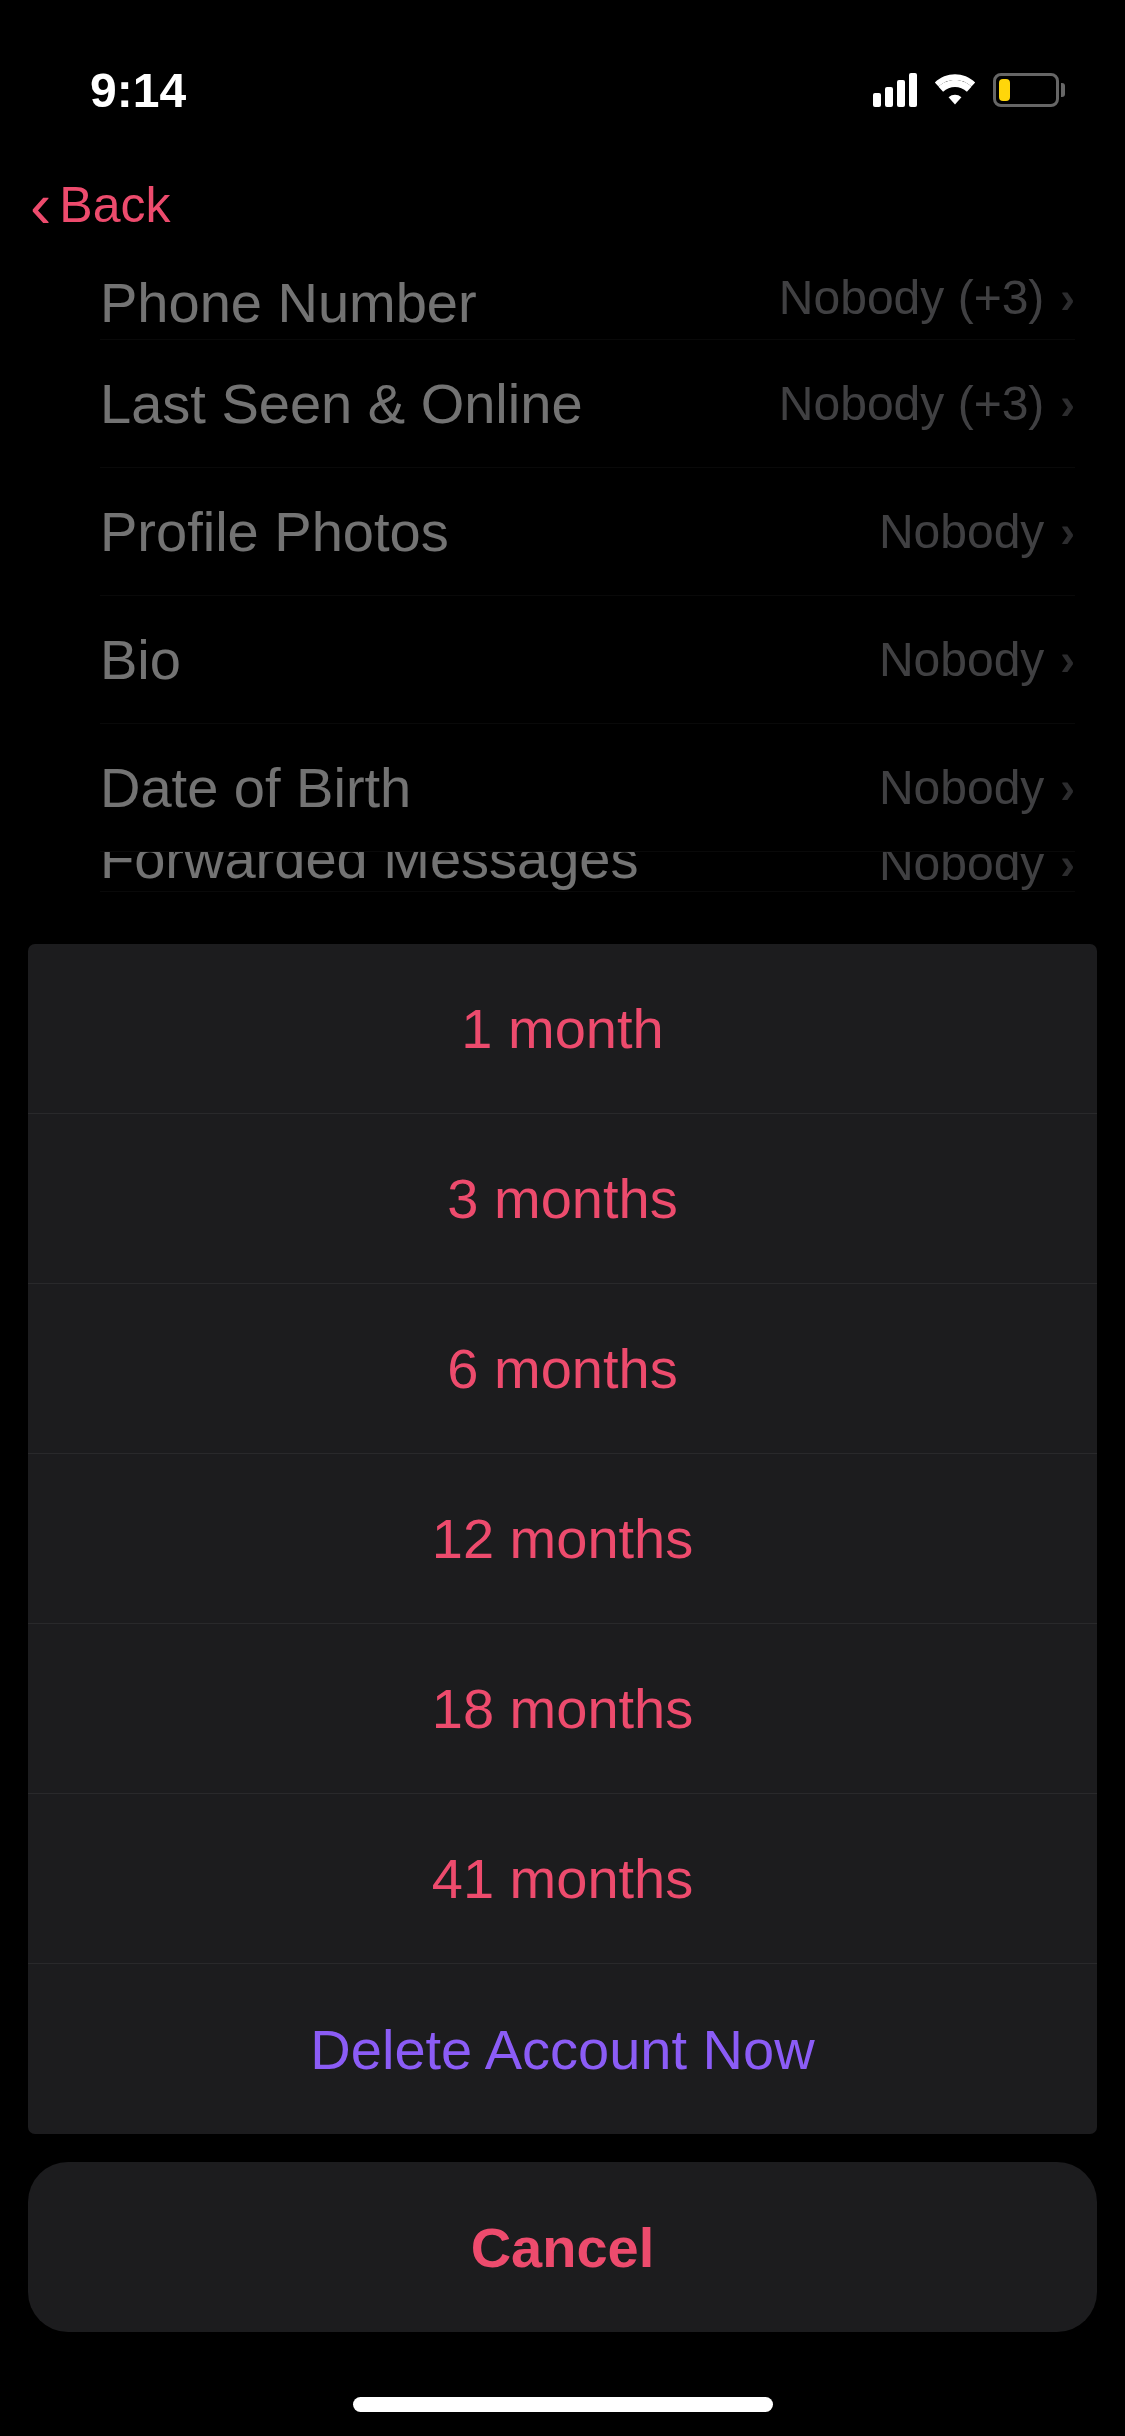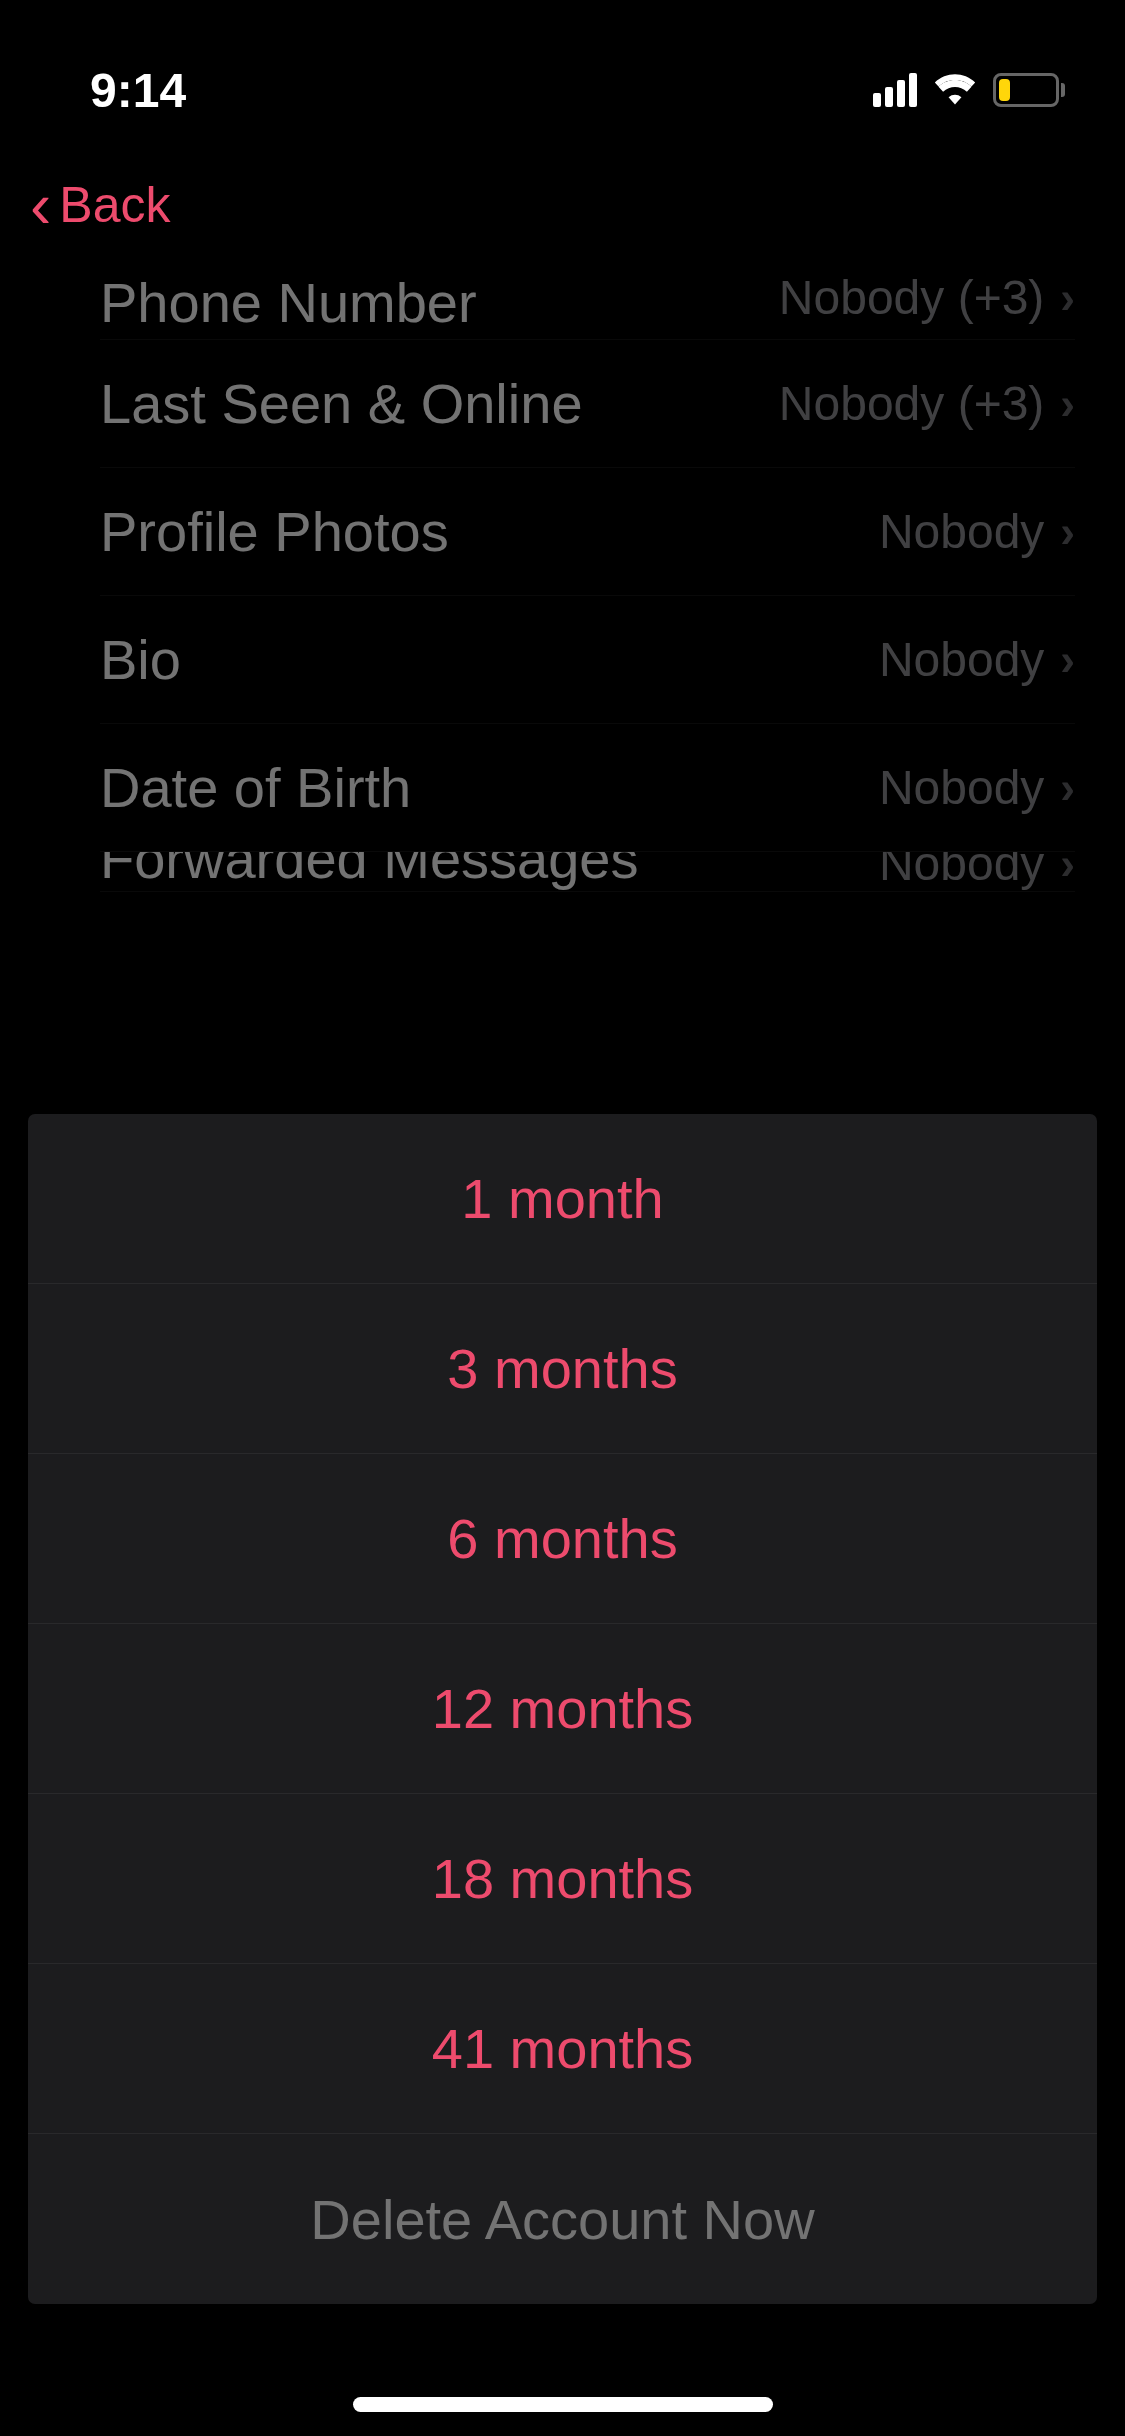--- a/index.html
+++ b/index.html
@@ -198,21 +198,21 @@
     justify-content: center;
     border-bottom: 1px solid rgba(255,255,255,0.06);
     font-size: 56px;
     color: #ed4b6d;
     font-weight: 400;
   }
   .action-item:last-child {
     border-bottom: none;
   }
   .action-item.destructive {
-    color: #737373;
+    color: #8b5cf6;
   }
   .cancel-button {
     background: #1c1c1e;
     border-radius: 40px;
     height: 170px;
     display: flex;
     align-items: center;
     justify-content: center;
     font-size: 56px;
     color: #ed4b6d;
@@ -320,15 +320,16 @@
 <div class="action-sheet-wrapper">
   <div class="action-sheet">
     <div class="action-item">1 month</div>
     <div class="action-item">3 months</div>
     <div class="action-item">6 months</div>
     <div class="action-item">12 months</div>
     <div class="action-item">18 months</div>
     <div class="action-item">41 months</div>
     <div class="action-item destructive">Delete Account Now</div>
   </div>
+  <div class="cancel-button">Cancel</div>
 </div>
 
 <div class="home-indicator"></div>
 
 </body></html>

